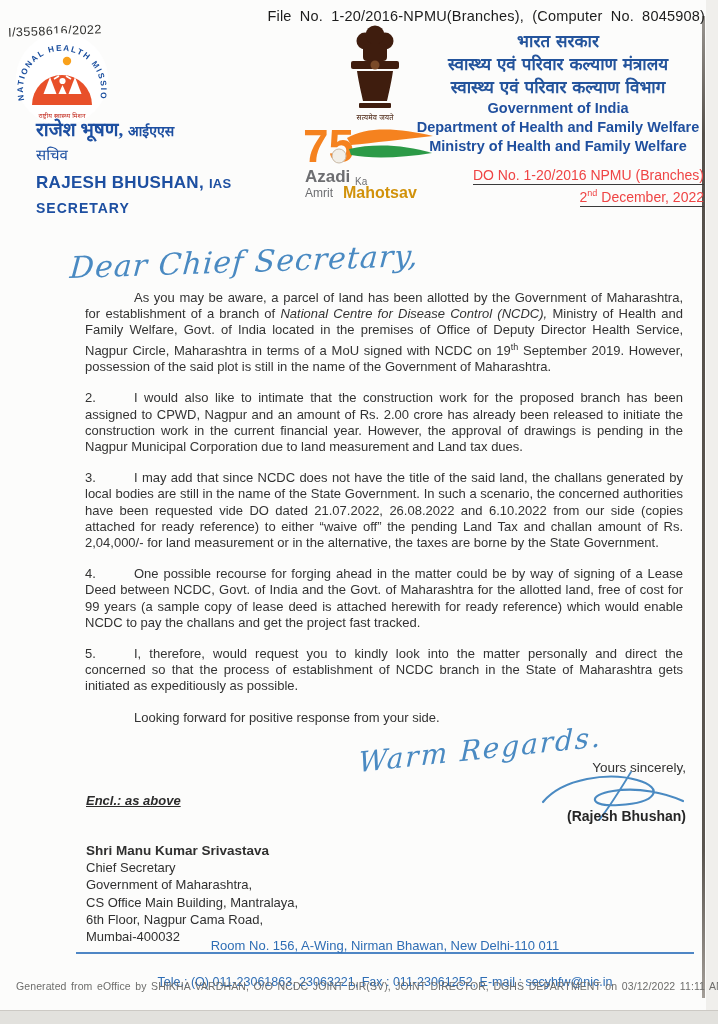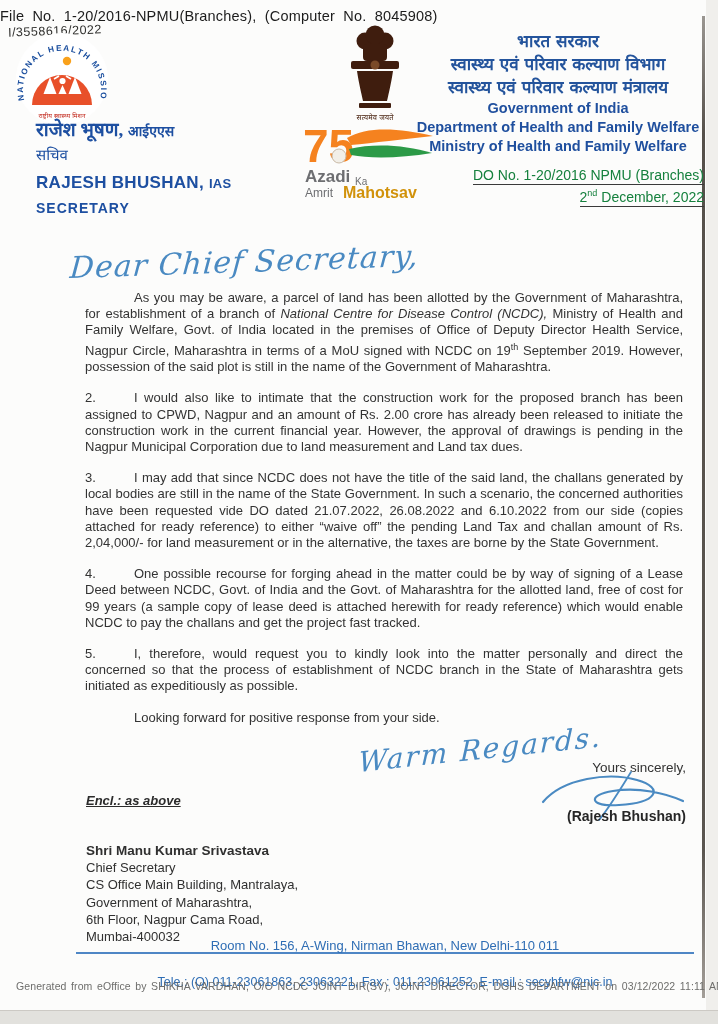--- a/index.html
+++ b/index.html
@@ -8,33 +8,33 @@
     background:#fcfcfb; overflow:hidden;
     font-family:"Liberation Sans", sans-serif; color:#2f2f2f;
   }
   
   .scan-right-margin{position:absolute; right:0; top:0; width:12px; height:100%; background:#f0efec;}
   .scan-edge{position:absolute; right:13px; top:16px; bottom:26px; width:3px;
     background:linear-gradient(#9a9691, #55504a 12%, #5a554f 85%, #a39e98);}
   .scan-bottom{position:absolute; left:0; right:0; bottom:0; height:13px;
     background:#e2e1dd; border-top:1px solid #ccc9c4;}
   
-  .file-line{position:absolute; top:8px; left:0; width:705px; text-align:left;
+  .file-line{position:absolute; top:8px; left:0; width:705px; text-align:right;
     font-size:14.5px; color:#1c1c1c; word-spacing:4px; letter-spacing:.2px;}
   .eoffice-id{position:absolute; top:24px; left:8px; font-size:12.5px; color:#30302e;
     letter-spacing:.5px; transform:rotate(-2deg);}
   
   .nhm{position:absolute; top:32px; left:14px;}
   .emblem{position:absolute; top:24px; left:344px;}
   .azadi{position:absolute; top:118px; left:303px;}
   
   .ministry{position:absolute; top:30px; left:408px; width:300px; text-align:center; color:#24549c;}
   .ministry .hi{font-size:17px; font-weight:bold; line-height:23px; font-family:"DejaVu Sans", sans-serif;}
   .ministry .en{font-size:14.5px; font-weight:bold; line-height:19px; color:#1f4f9e;}
-  .refblock{margin-top:10px; text-align:right; padding-right:4px; color:#15803d;}
+  .refblock{margin-top:10px; text-align:right; padding-right:4px; color:#ef4444;}
   .refblock .u{display:inline-block; border-bottom:1.5px solid #3a3a3a; font-size:14px; padding-bottom:1px;}
   .refblock .dateline{margin-top:3px;}
   sup{font-size:9px;}
   
   .officer{position:absolute; top:116px; left:36px; color:#1d4fa1;}
   .officer .hname{font-size:19px; font-weight:bold; font-family:Liberation Serif, serif;}
   .officer .hname .cadre{font-size:14px;}
   .officer .htitle{font-size:15px; margin-top:2px; font-family:"DejaVu Sans", sans-serif;}
   .officer .ename{font-size:17px; font-weight:bold; margin-top:9px; letter-spacing:.3px;}
   .officer .ename .cadre{font-size:13px;}
@@ -132,22 +132,22 @@
       <path d="M 46,31 C 72,25 102,27 129,35 C 99,40 68,41 48,37 Z" fill="#2c9a47"></path>
       <text x="2" y="64" font-size="17" font-weight="bold" fill="#6d6e71" font-family="Liberation Sans, sans-serif">Azadi</text>
       <text x="52" y="67" font-size="10" fill="#6d6e71" font-family="Liberation Sans, sans-serif">Ka</text>
       <text x="2" y="79" font-size="12" fill="#6d6e71" font-family="Liberation Sans, sans-serif">Amrit</text>
       <text x="40" y="80" font-size="16" font-weight="bold" fill="#d1920b" font-family="Liberation Sans, sans-serif">Mahotsav</text>
     </svg>
   </div>
 
   <div class="ministry">
     <div class="hi">भारत सरकार</div>
+    <div class="hi">स्वास्थ्य एवं परिवार कल्याण मंत्रालय</div>
     <div class="hi">स्वास्थ्य एवं परिवार कल्याण विभाग</div>
-    <div class="hi">स्वास्थ्य एवं परिवार कल्याण मंत्रालय</div>
     <div class="en">Government of India</div>
     <div class="en">Department of Health and Family Welfare</div>
     <div class="en">Ministry of Health and Family Welfare</div>
     <div class="refblock">
       <div><span class="u">DO No. 1-20/2016 NPMU (Branches)</span></div>
       <div class="dateline">
         <span class="u"><span>2</span><sup>nd</sup><span> December, 2022</span></span>
       </div>
     </div>
   </div>
@@ -177,22 +177,22 @@
       <path d="M 8,32 C 28,8 74,2 102,10 C 130,18 122,33 84,35 C 54,37 52,25 78,21 C 104,17 130,23 148,31" fill="none" stroke="#4a8ac2" stroke-width="2.2" stroke-linecap="round"></path>
       <path d="M 96,2 C 86,18 74,38 64,50" fill="none" stroke="#4a8ac2" stroke-width="1.8" stroke-linecap="round"></path>
     </svg>
   </div>
   <div class="signatory">(Rajesh Bhushan)</div>
   <div class="encl">Encl.: as above</div>
 
   <div class="addressee">
     <div class="aname">Shri Manu Kumar Srivastava</div>
     <div>Chief Secretary</div>
+    <div>Government of Maharashtra,</div>
     <div>CS Office Main Building, Mantralaya,</div>
-    <div>Government of Maharashtra,</div>
     <div>6th Floor, Nagpur Cama Road,</div>
     <div>Mumbai-400032</div>
   </div>
 
   <div class="foot-rule"></div>
   <div class="foot-addr">Room No. 156, A-Wing, Nirman Bhawan, New Delhi-110 011</div>
   <div class="foot-tele">Tele.: (O) 011-23061863, 23063221, Fax : 011-23061252, E-mail : secyhfw@nic.in</div>
   <div class="foot-gen">Generated from eOffice by SHIKHA VARDHAN, O/O NCDC JOINT DIR(SV), JOINT DIRECTOR, DGHS DEPARTMENT on 03/12/2022 11:11 AM</div>
 
 </div>

